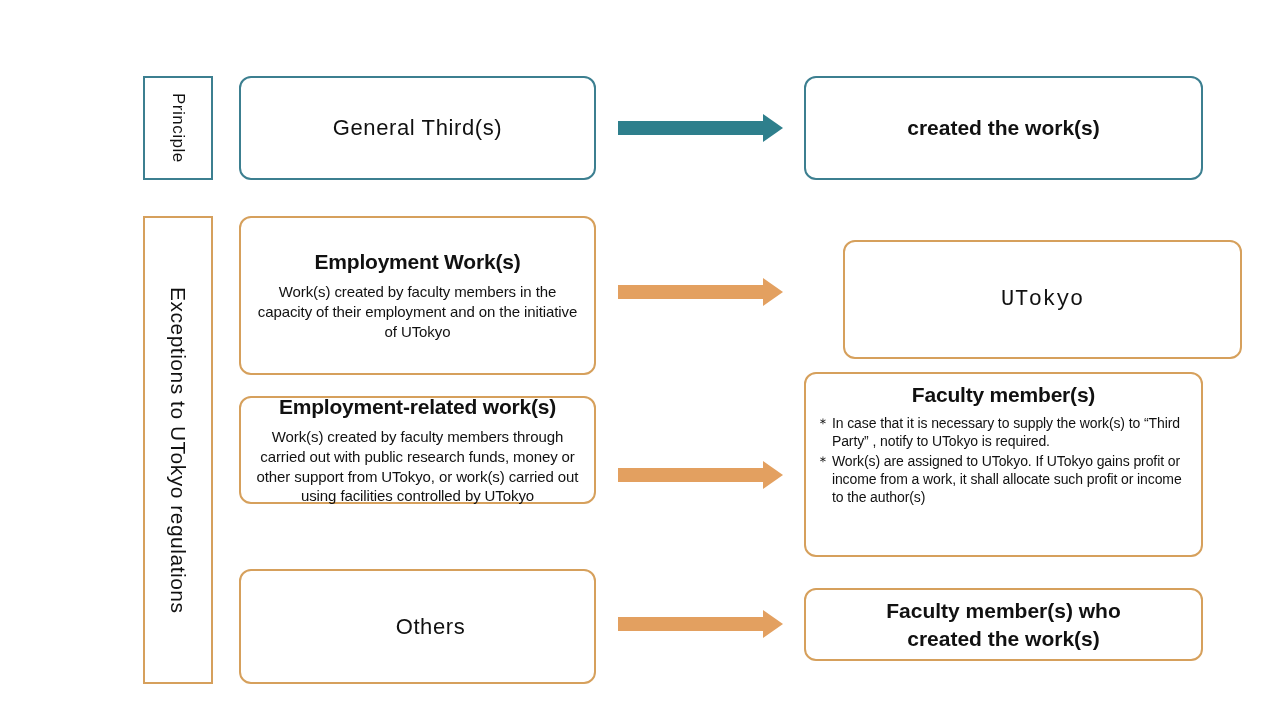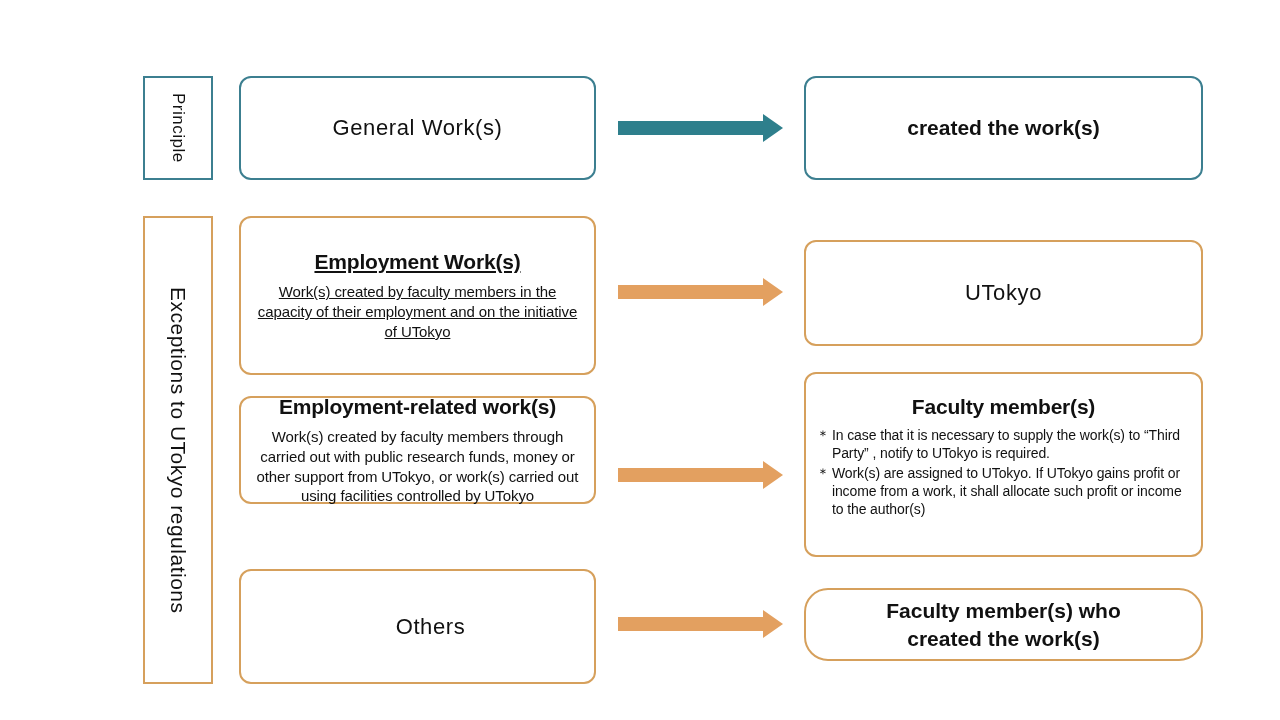--- a/index.html
+++ b/index.html
@@ -78,30 +78,30 @@
     letter-spacing: -0.1px;
   }
   .card-heading-lines {
     font-size: 21px;
     font-weight: bold;
     line-height: 1.32;
   }
 
   
   #card-general       { left: 239px; top: 76px;  width: 357px; height: 104px; }
-  #card-employment    { left: 239px; top: 216px; width: 357px; height: 159px; text-decoration: underline; }
+  #card-employment    { left: 239px; top: 216px; width: 357px; height: 159px; }
   #card-emp-related   { left: 239px; top: 396px; width: 357px; height: 108px; }
   #card-others        { left: 239px; top: 569px; width: 357px; height: 115px; padding-left: 36px; }
 
   
   #card-person        { left: 804px; top: 76px;  width: 399px; height: 104px; }
-  #card-utokyo        { left: 804px; top: 240px; width: 399px; height: 106px; }
+  #card-utokyo        { left: 843px; top: 240px; width: 399px; height: 119px; font-family: Liberation Mono, monospace; }
   #card-faculty-notes { left: 804px; top: 372px; width: 399px; height: 185px;
-                        justify-content: flex-start; padding-top: 20px; }
-  #card-faculty-who   { left: 804px; top: 588px; width: 399px; height: 73px; border-radius: 24px; }
+                        justify-content: flex-start; padding-top: 8px; }
+  #card-faculty-who   { left: 804px; top: 588px; width: 399px; height: 73px; }
 
   
   .note-list {
     text-align: left;
     width: 100%;
     font-size: 14px;
     line-height: 1.30;
     margin-top: 6px;
     letter-spacing: -0.1px;
   }
@@ -143,21 +143,21 @@
 
   <div class="abs rail" id="rail-principle" style="border-color: rgb(60, 127, 144);">
     <span class="rail-text" id="rail-principle-label">Principle</span>
   </div>
 
   <div class="abs rail orange" id="rail-exceptions" style="border-color: rgb(214, 160, 92);">
     <span class="rail-text" id="rail-exceptions-label">Exceptions to UTokyo regulations</span>
   </div>
 
   <div class="abs card teal" id="card-general">
-    <div class="card-title plain">General Work(s)</div>
+    <div class="card-title plain">General Third(s)</div>
   </div>
 
   <div class="abs arrow teal" id="arrow-1">
     <div class="arrow-shaft"></div>
     <div class="arrow-head"></div>
   </div>
 
   <div class="abs card teal" id="card-person">
     <div class="card-heading-lines">created the work(s)</div>
   </div>

